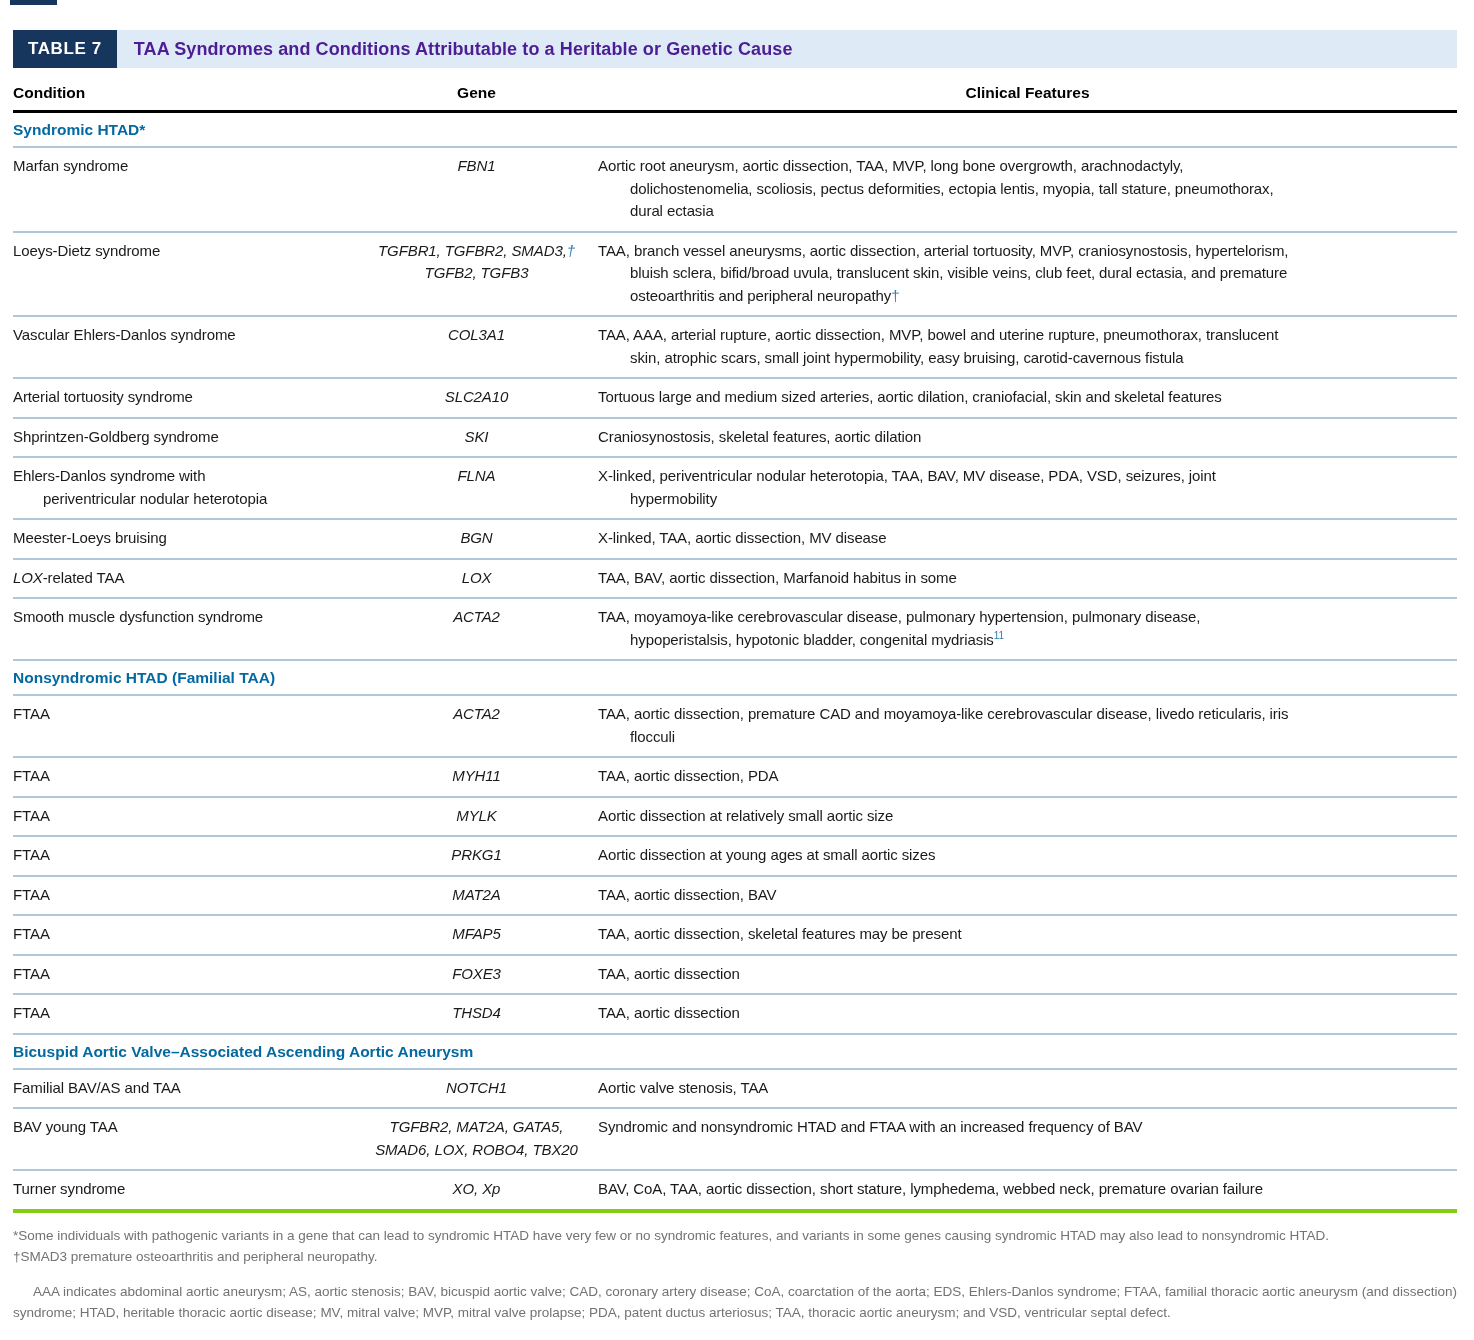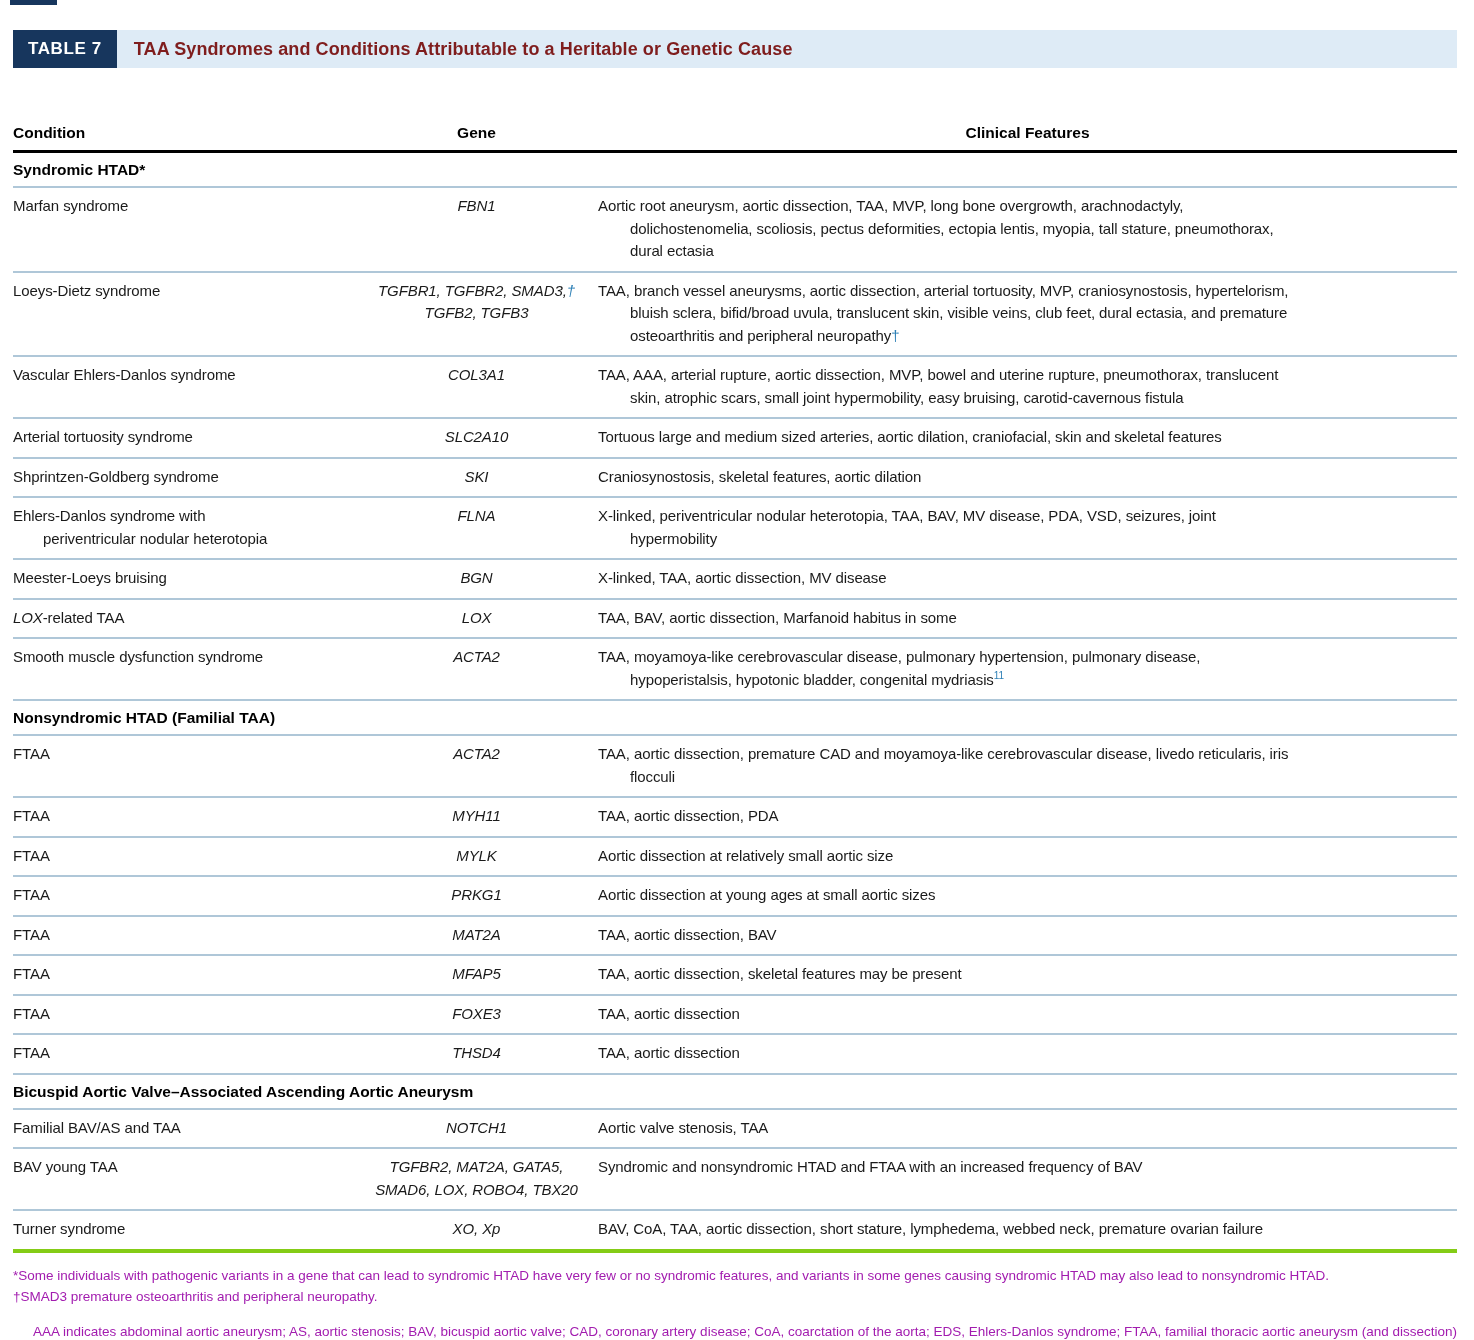--- a/index.html
+++ b/index.html
@@ -11,46 +11,46 @@
   .artifact{position:absolute;left:10px;top:0;width:47px;height:5px;background:#17365D;}
   .wrap{position:absolute;left:13px;top:30px;width:1444px;}
 
   
   .titlebar{display:flex;align-items:stretch;background:#DEEBF6;min-height:38px;}
   .tlabel{
     background:#17365D;color:#ffffff;font-weight:bold;font-size:17px;
     display:flex;align-items:center;padding:0 15px;letter-spacing:.6px;flex:0 0 auto;
   }
   .ttitle{
-    color:#7f1d1d;font-weight:bold;font-size:18px;display:flex;align-items:center;
+    color:#4c1d95;font-weight:bold;font-size:18px;display:flex;align-items:center;
     padding-left:17px;letter-spacing:.1px;
   }
 
   
   .row{display:grid;grid-template-columns:342px 243px 1fr;}
-  .colhead{padding:16px 0 8px 0;border-bottom:3px solid #000000;font-weight:bold;font-size:15.5px;color:#000;margin-top:40px;}
+  .colhead{padding:16px 0 8px 0;border-bottom:3px solid #000000;font-weight:bold;font-size:15.5px;color:#000;}
   .colhead .c2,.colhead .c3{text-align:center;}
 
   .sechead{
-    font-weight:bold;color:#000000;font-size:15.5px;
+    font-weight:bold;color:#0369a1;font-size:15.5px;
     padding:8px 0 7px 0;border-bottom:2px solid #AFC7D8;
   }
   .datarow{
     font-size:15px;line-height:1.5;letter-spacing:-0.1px;
     padding:7px 0 8px 0;border-bottom:2px solid #AFC7D8;
   }
   .datarow.lastrow{border-bottom:4px solid #84cc16;}
   .cond{padding-left:30px;text-indent:-30px;padding-right:12px;}
   .gene{font-style:italic;text-align:center;padding:0 8px;}
   .feat{padding-left:32px;text-indent:-32px;padding-right:2px;}
   .acc{color:#2E80B6;}
   sup.acc{font-size:10px;line-height:0;}
 
   
-  .footnotes{margin-top:12px;font-size:13.5px;line-height:1.6;color:#a21caf;}
+  .footnotes{margin-top:12px;font-size:13.5px;line-height:1.6;color:#737373;}
   .fn{text-align:justify;}
   .fn-abbr{text-align:justify;text-indent:20px;margin-top:13px;}
 </style>
 </head>
 <body>
 
 <div class="artifact"></div>
 
 <div class="wrap">
 

